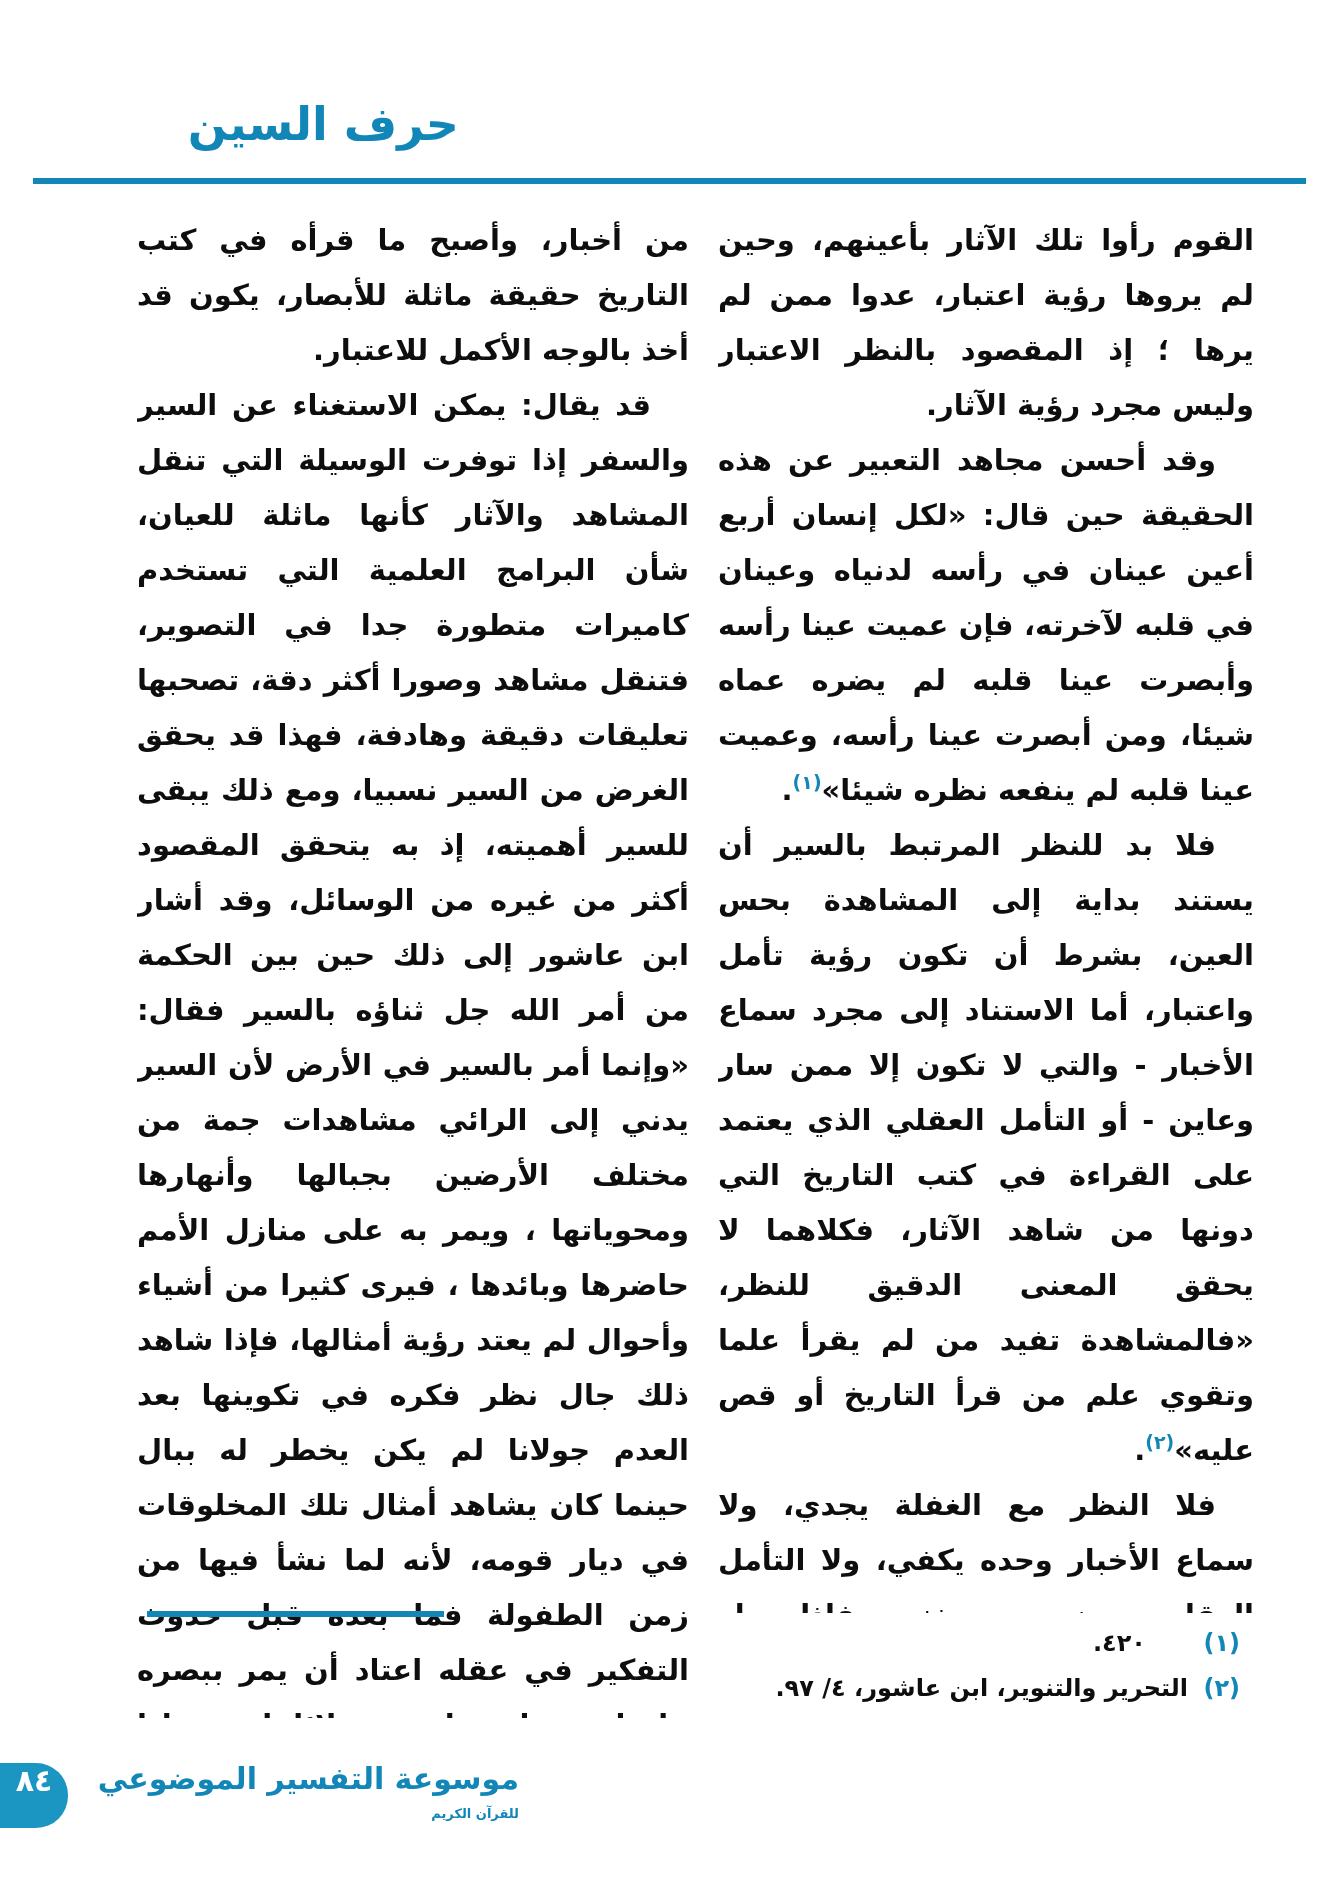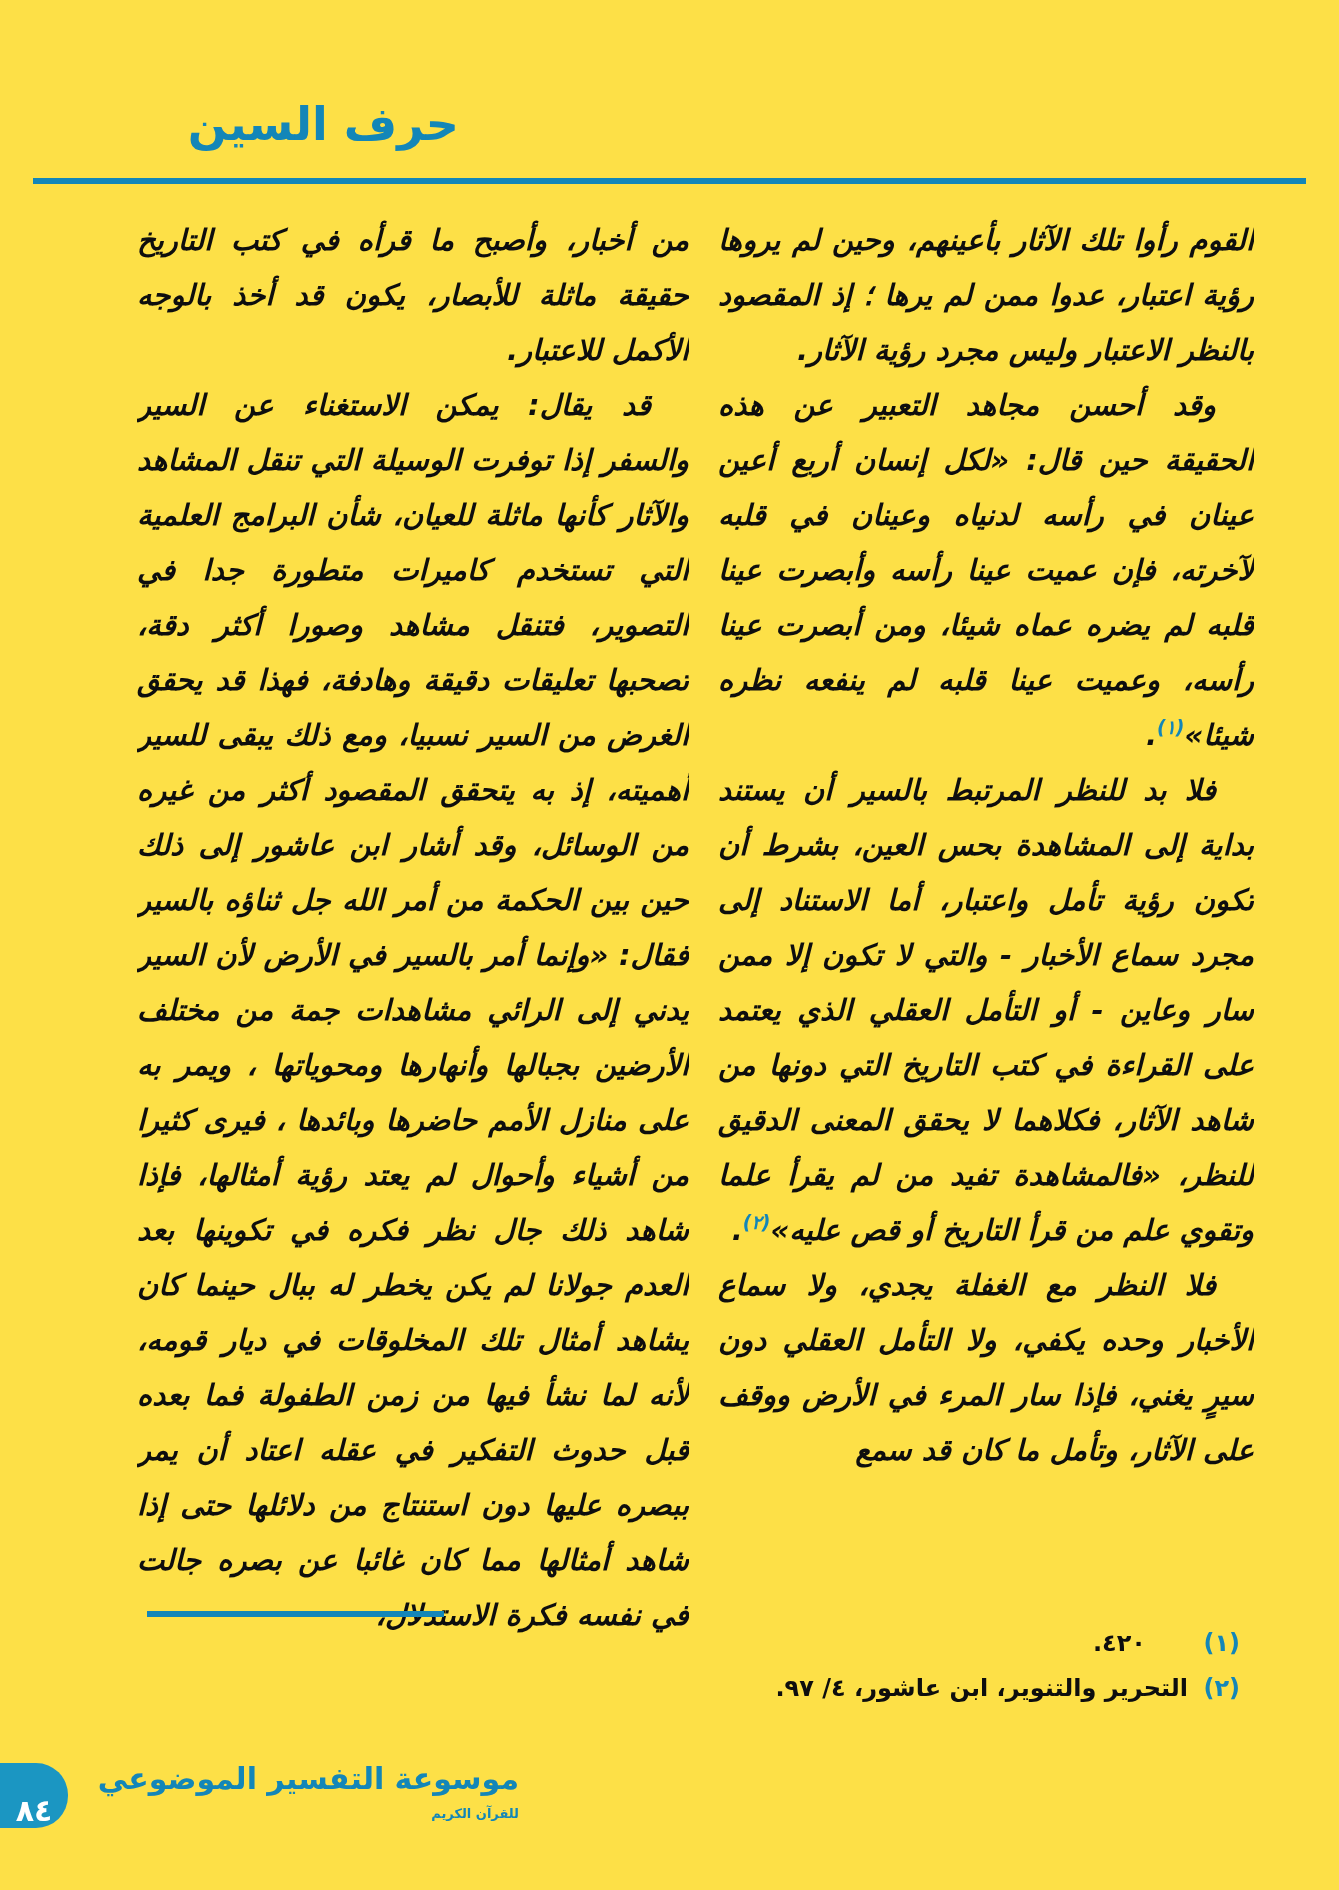--- a/index.html
+++ b/index.html
@@ -1,36 +1,36 @@
 <!DOCTYPE html>
 <html lang="ar" dir="rtl" style="--accent: #1386b8; --badge: #1b96c2;"><head>
 <meta charset="utf-8">
 <style>
   :root { --accent:#1386b8; --badge:#1b96c2; --ink:#0e0e0e; }
   * { box-sizing: border-box; }
   html,body { margin:0; padding:0; background:#e8e8e8; }
   .page {
     position:relative; width:1339px; height:1890px; margin:0 auto;
-    background:#fde047; overflow:hidden; direction:rtl;
+    background:#ffffff; overflow:hidden; direction:rtl;
     font-family:"DejaVu Sans", sans-serif; color:var(--ink);
   }
   .header-title {
     position:absolute; top:84px; left:209px; width:250px; height:80px;
     direction:rtl; text-align:left;
     font-size:46px; font-weight:bold; color:var(--accent);
     line-height:80px; letter-spacing:-2px; white-space:nowrap;
   }
   .header-rule {
     position:absolute; top:178px; right:33px; left:33px; height:6px;
     background:var(--accent);
   }
   .col {
     position:absolute; top:213px; overflow:hidden;
     font-size:29px; font-weight:bold; line-height:55px;
-    text-align:justify; direction:rtl;font-style:italic;
+    text-align:justify; direction:rtl;
   }
   .col-right { right:85px; width:536px; height:1400px; }
   .col-left  { right:650px; left:137px; height:1505px; }
   .para { margin:0; text-indent:38px; }
   .para.cont { text-indent:0; }
   sup.fnref {
     color:var(--accent); font-size:19px; font-weight:bold;
     vertical-align:super; line-height:0;
   }
   .fn-sep {
@@ -50,21 +50,21 @@
     text-align:right; color:var(--accent); direction:rtl;
   }
   .emblem-1 {
     font-size:30px; font-weight:bold; line-height:46px;
     white-space:nowrap; letter-spacing:-1px;
   }
   .emblem-2 { font-size:13px; font-weight:bold; line-height:24px; }
   .page-badge {
     position:absolute; top:1763px; left:0; width:68px; height:65px;
     background:var(--badge); border-radius:0 32px 32px 0;
-    display:flex; align-items:flex-end; justify-content:center;
+    display:flex; align-items:flex-start; justify-content:center;
   }
   .page-badge span { color:#ffffff; font-size:30px; font-weight:bold; }
 </style>
 </head>
 <body>
 
 <div class="page">
 
   <div class="header-title">حرف السين</div>
 

